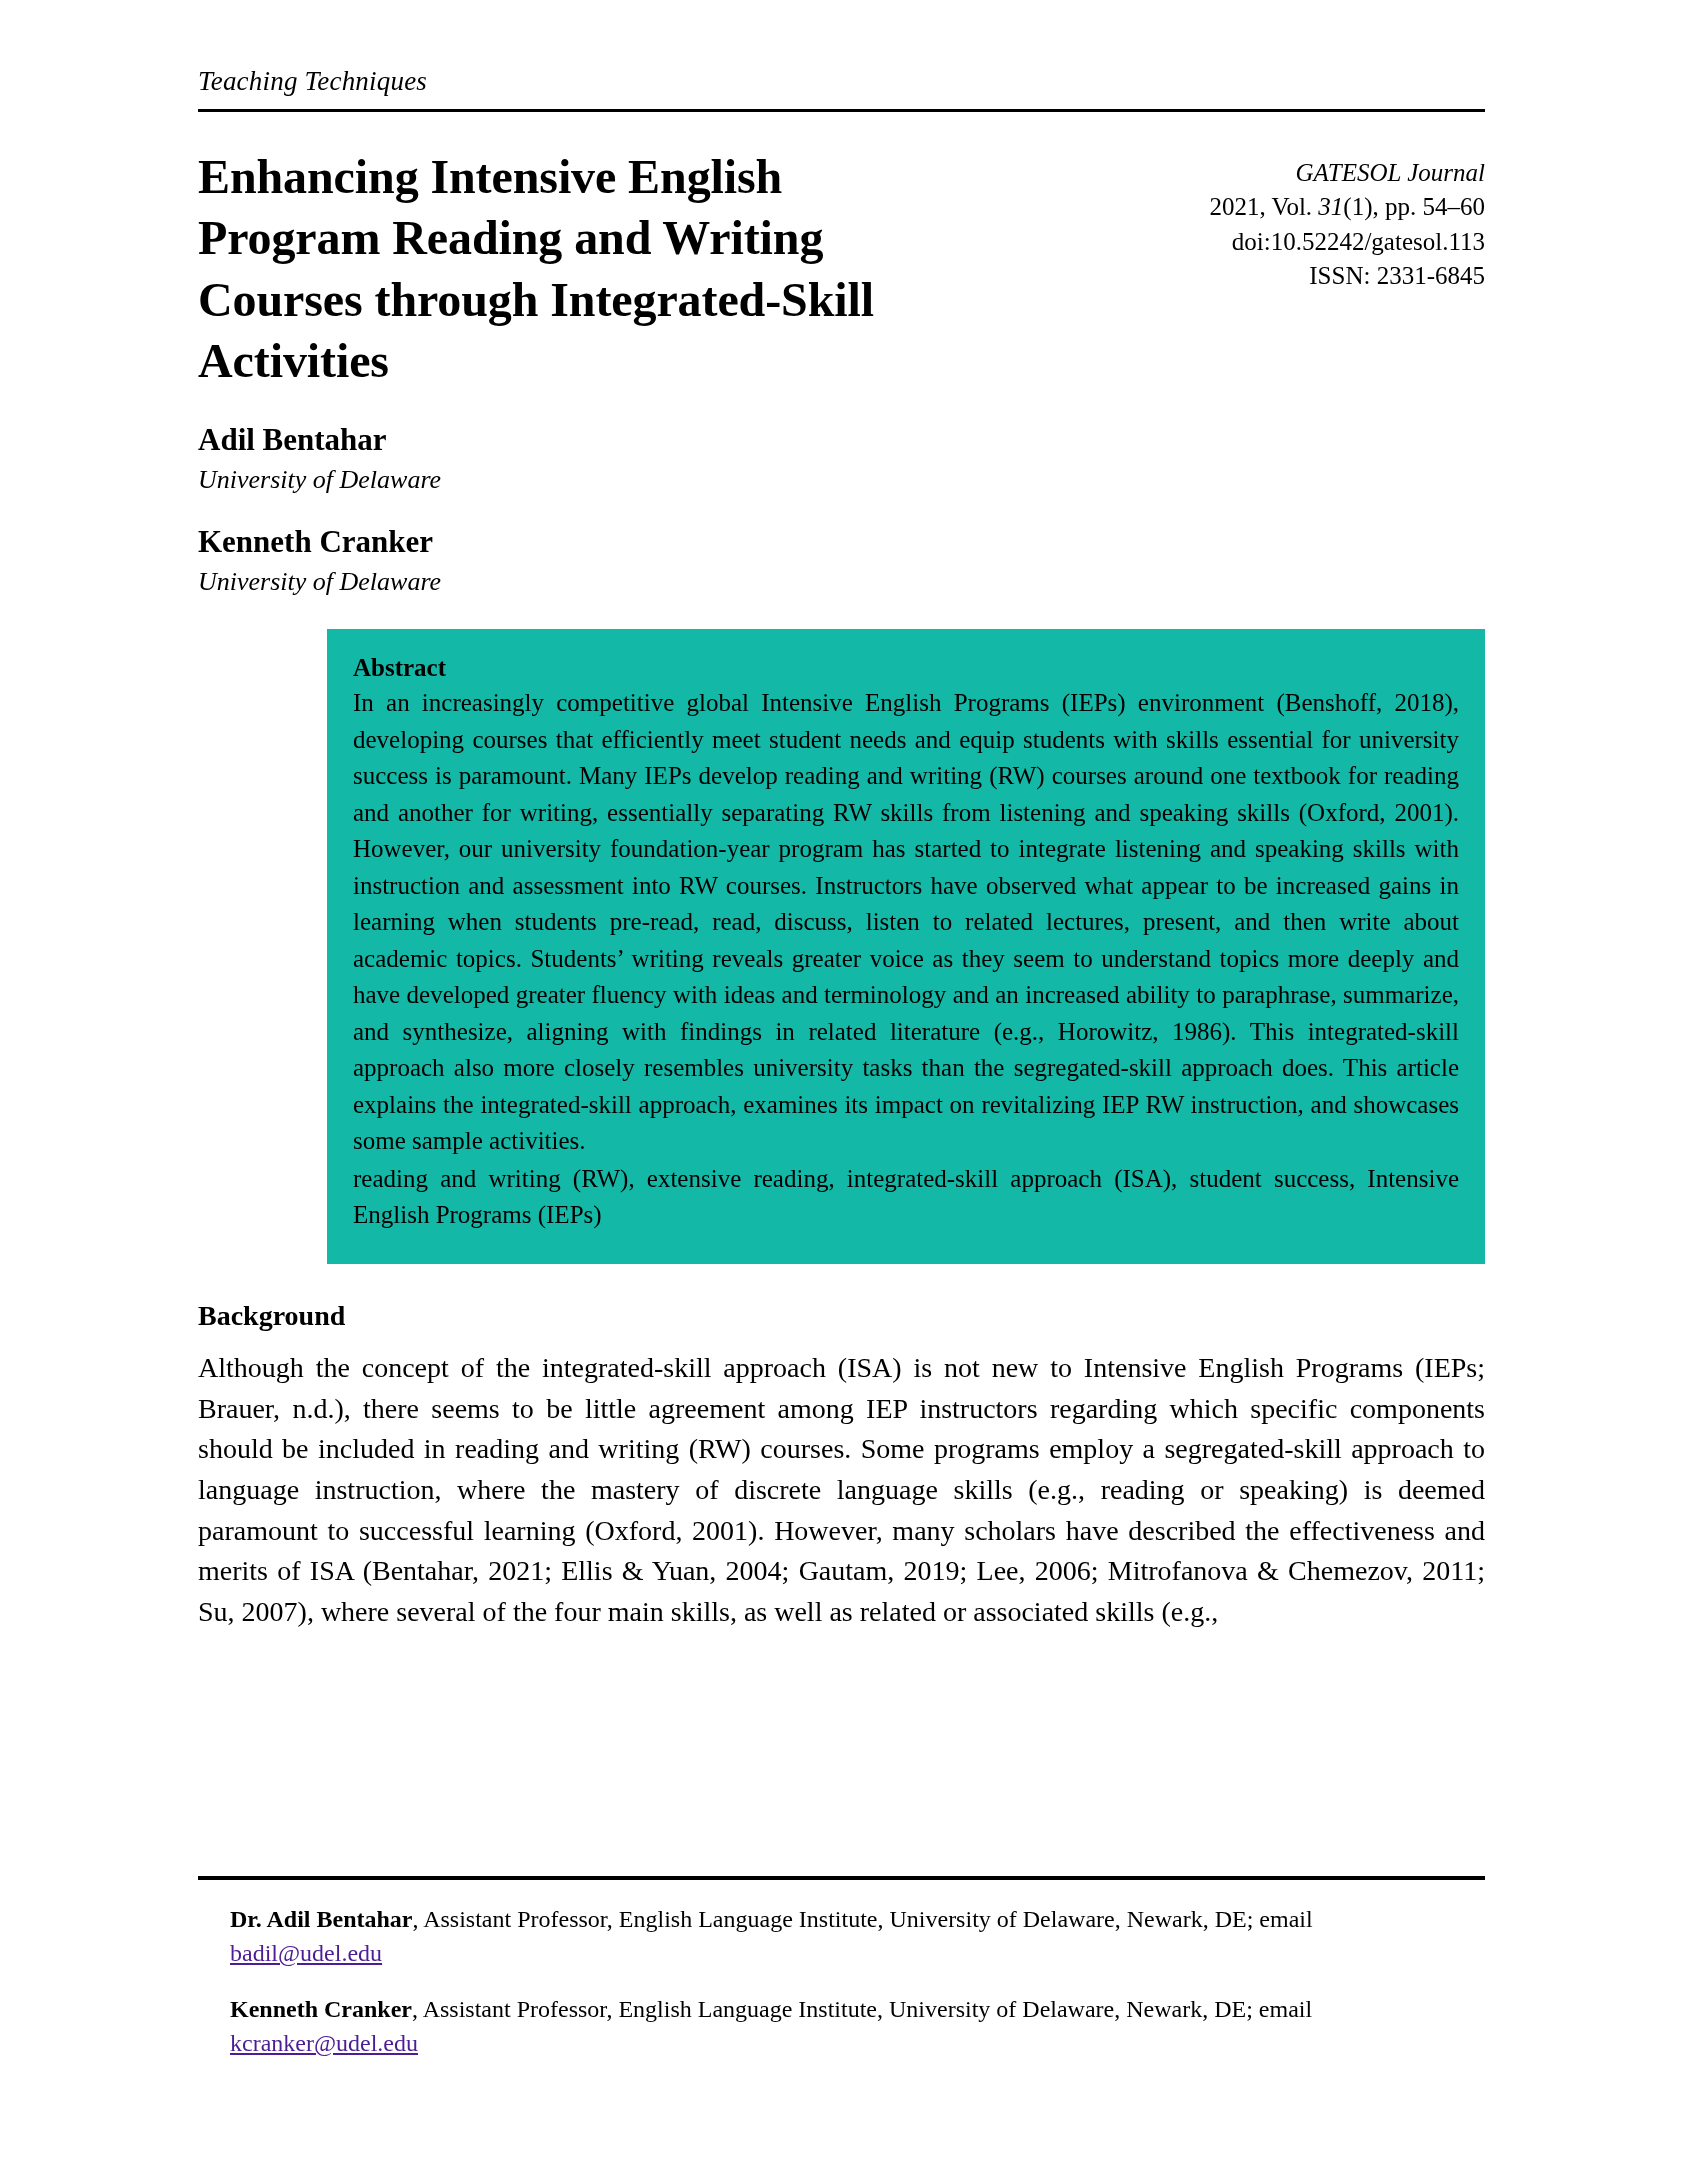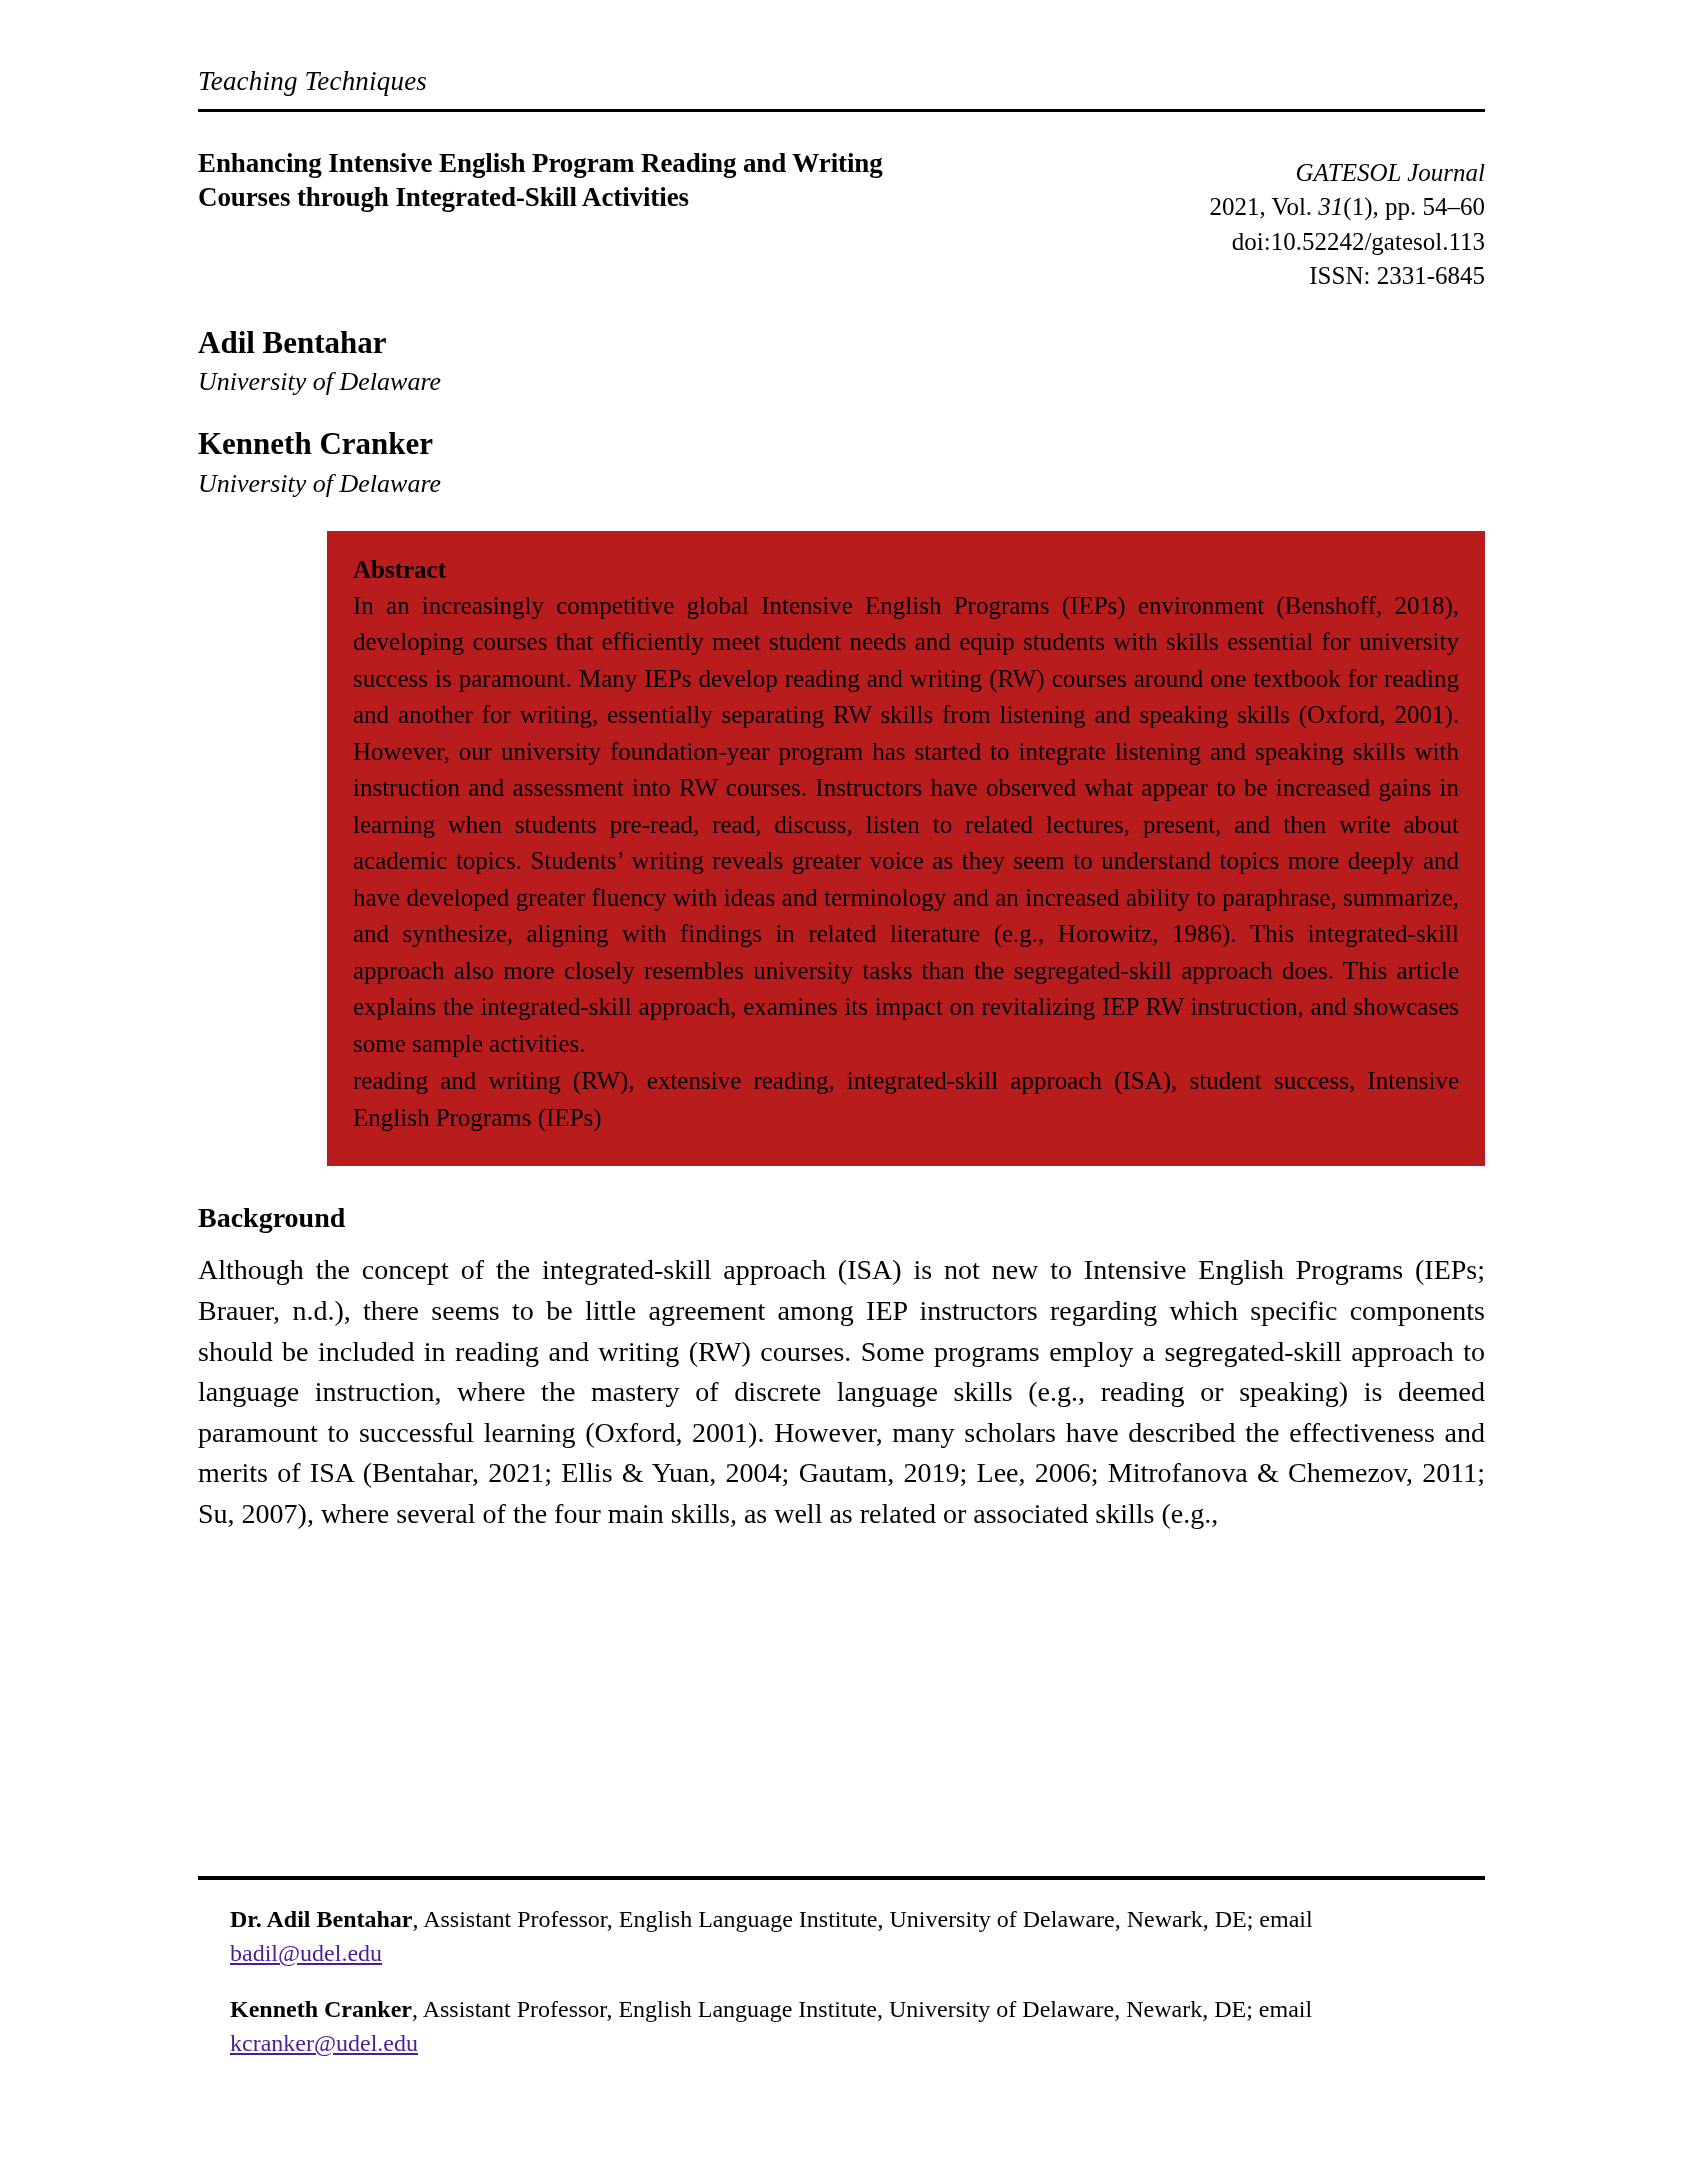--- a/index.html
+++ b/index.html
@@ -46,21 +46,21 @@
 
   
   .head-block {
     display: flex;
     flex-direction: row;
     align-items: flex-start;
     justify-content: space-between;
     margin-top: 34px;
   }
   .title {
-    font-size: 27px;
+    font-size: 48px;
     font-weight: bold;
     line-height: 1.28;
     width: 713px;
     letter-spacing: -0.1px;
   }
   .journal-meta {
     text-align: right;
     font-size: 25px;
     line-height: 1.38;
     width: 416px;
@@ -87,21 +87,21 @@
   }
   .author-affil {
     font-size: 26px;
     font-style: italic;
     line-height: 1.3;
     margin-top: 3px;
   }
 
   
   .abstract-box {
-    background: #b91c1c;
+    background: #14b8a6;
     margin-left: 129px;
     margin-top: 30px;
     width: 1158px;
     box-sizing: border-box;
     padding: 22px 26px 30px 26px;
   }
   .abstract-heading,
   .keywords-heading {
     font-size: 25px;
     font-weight: bold;

